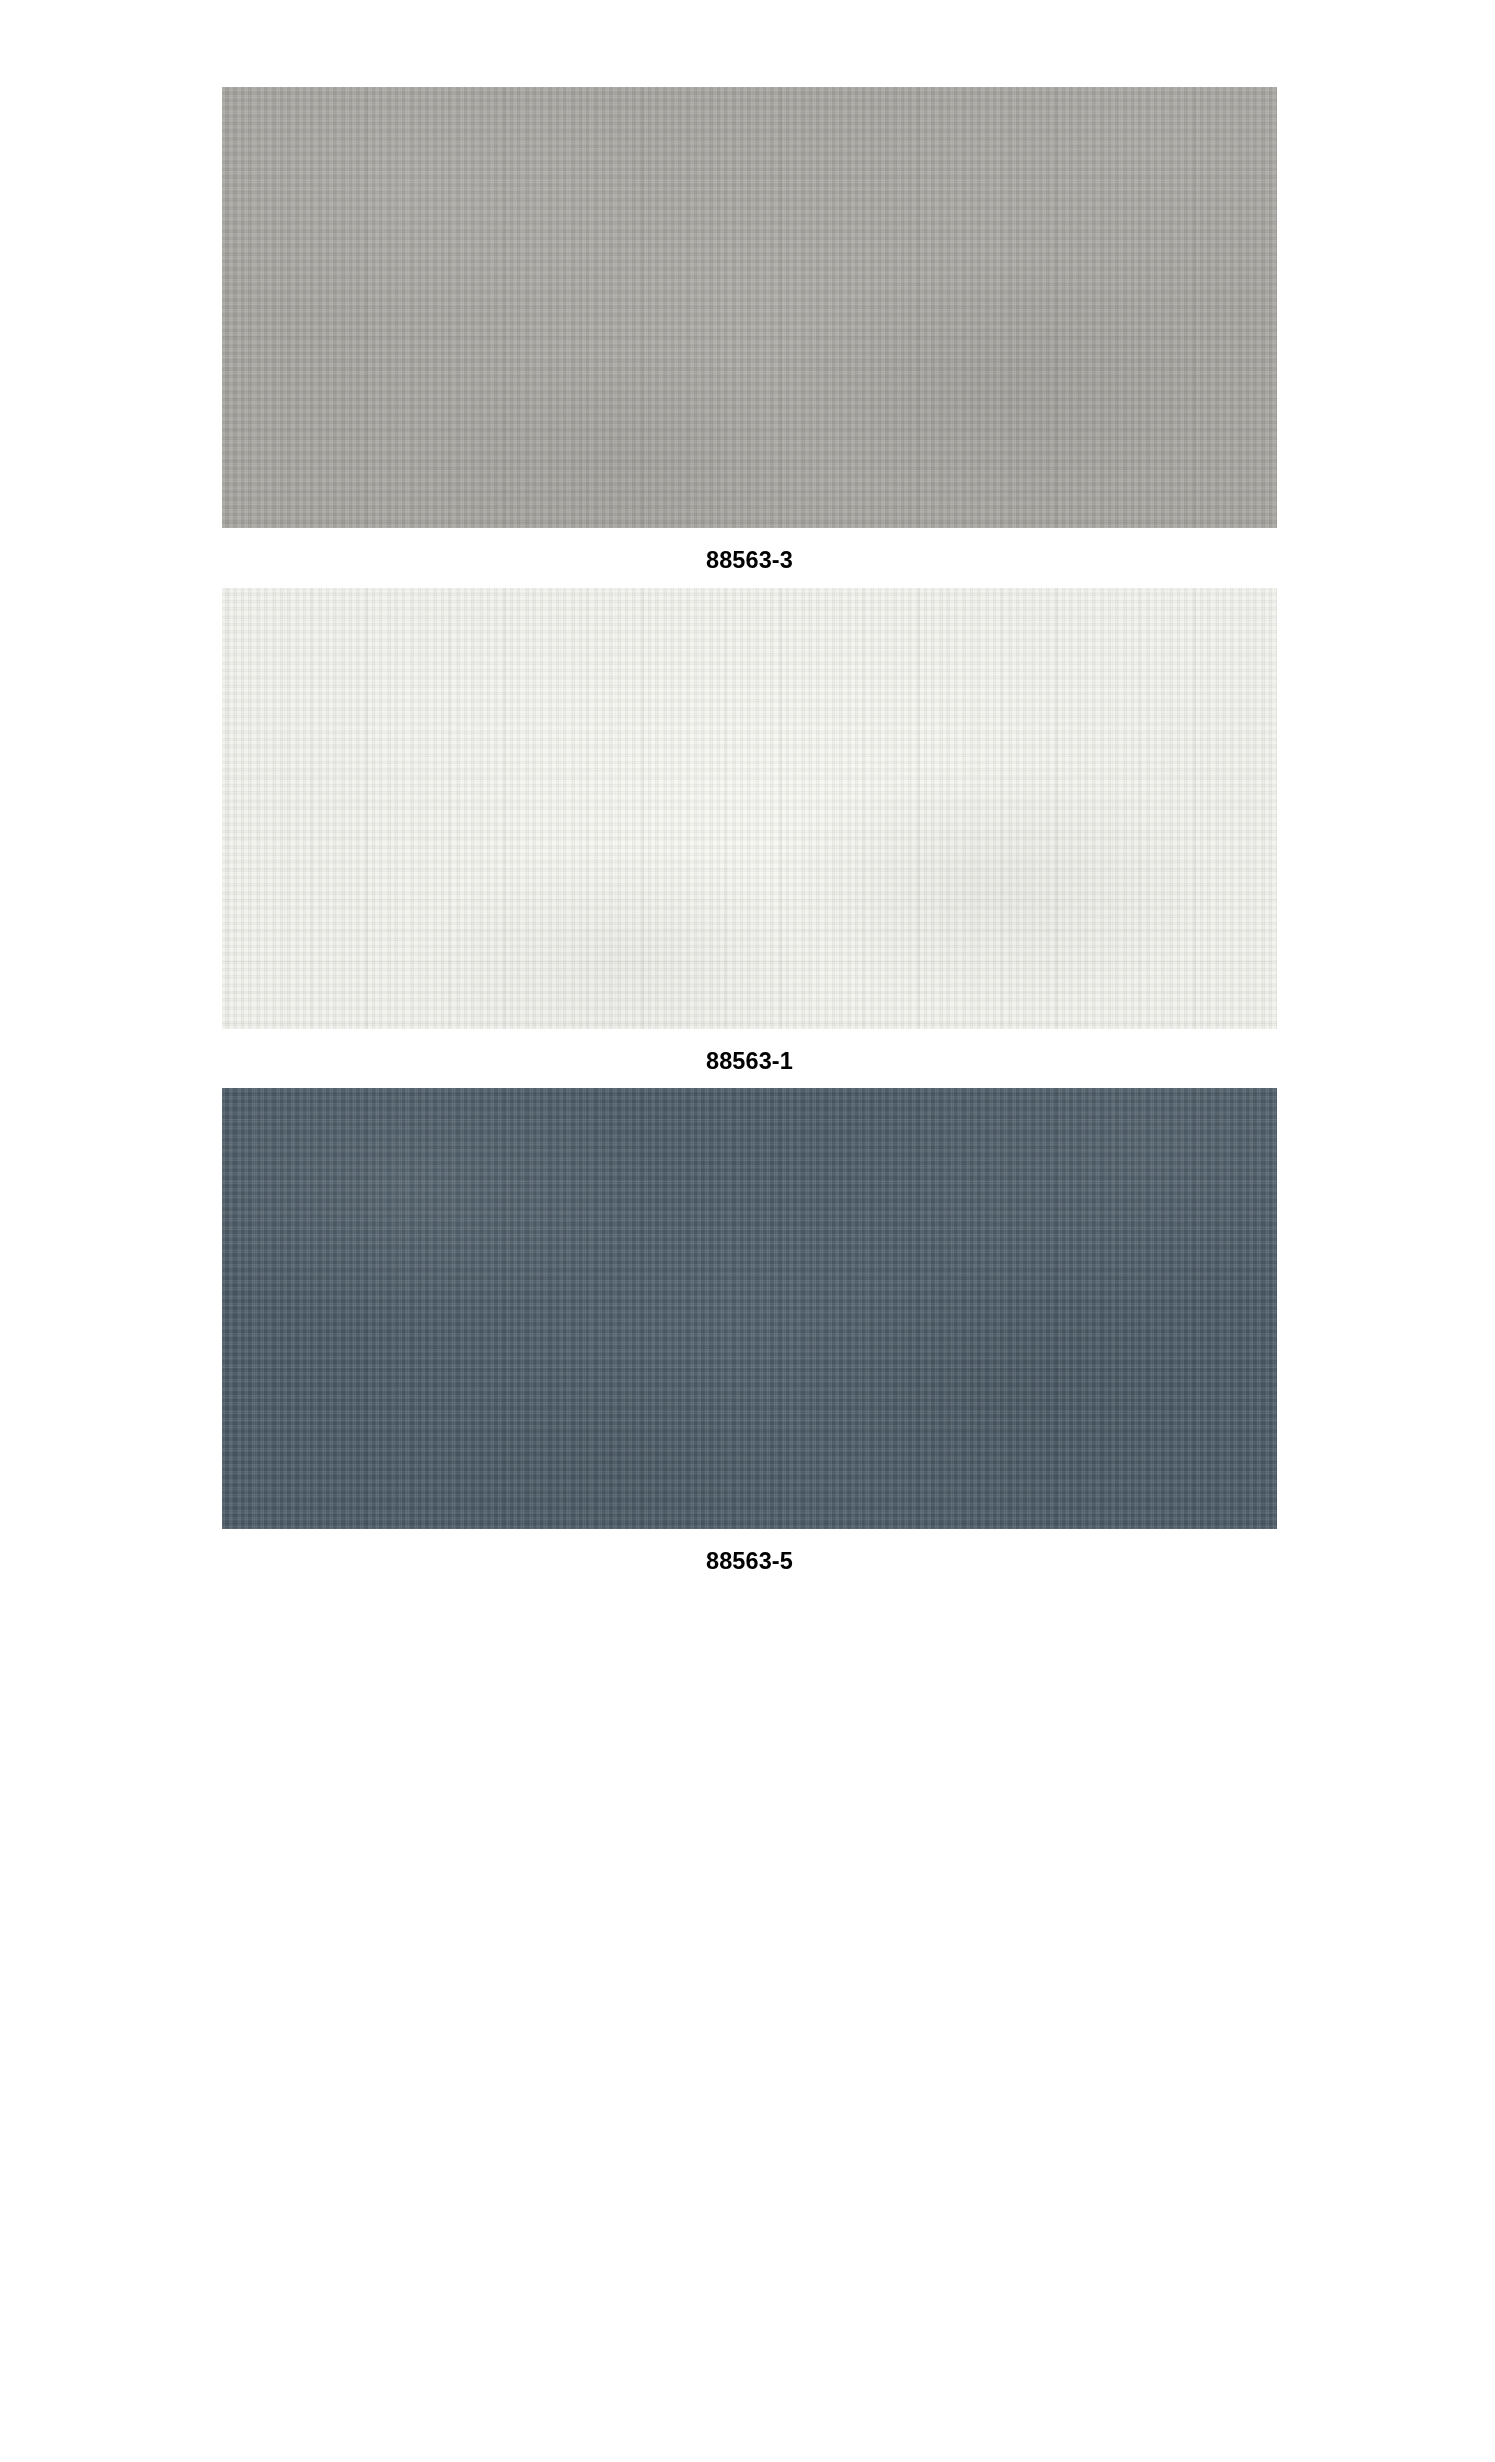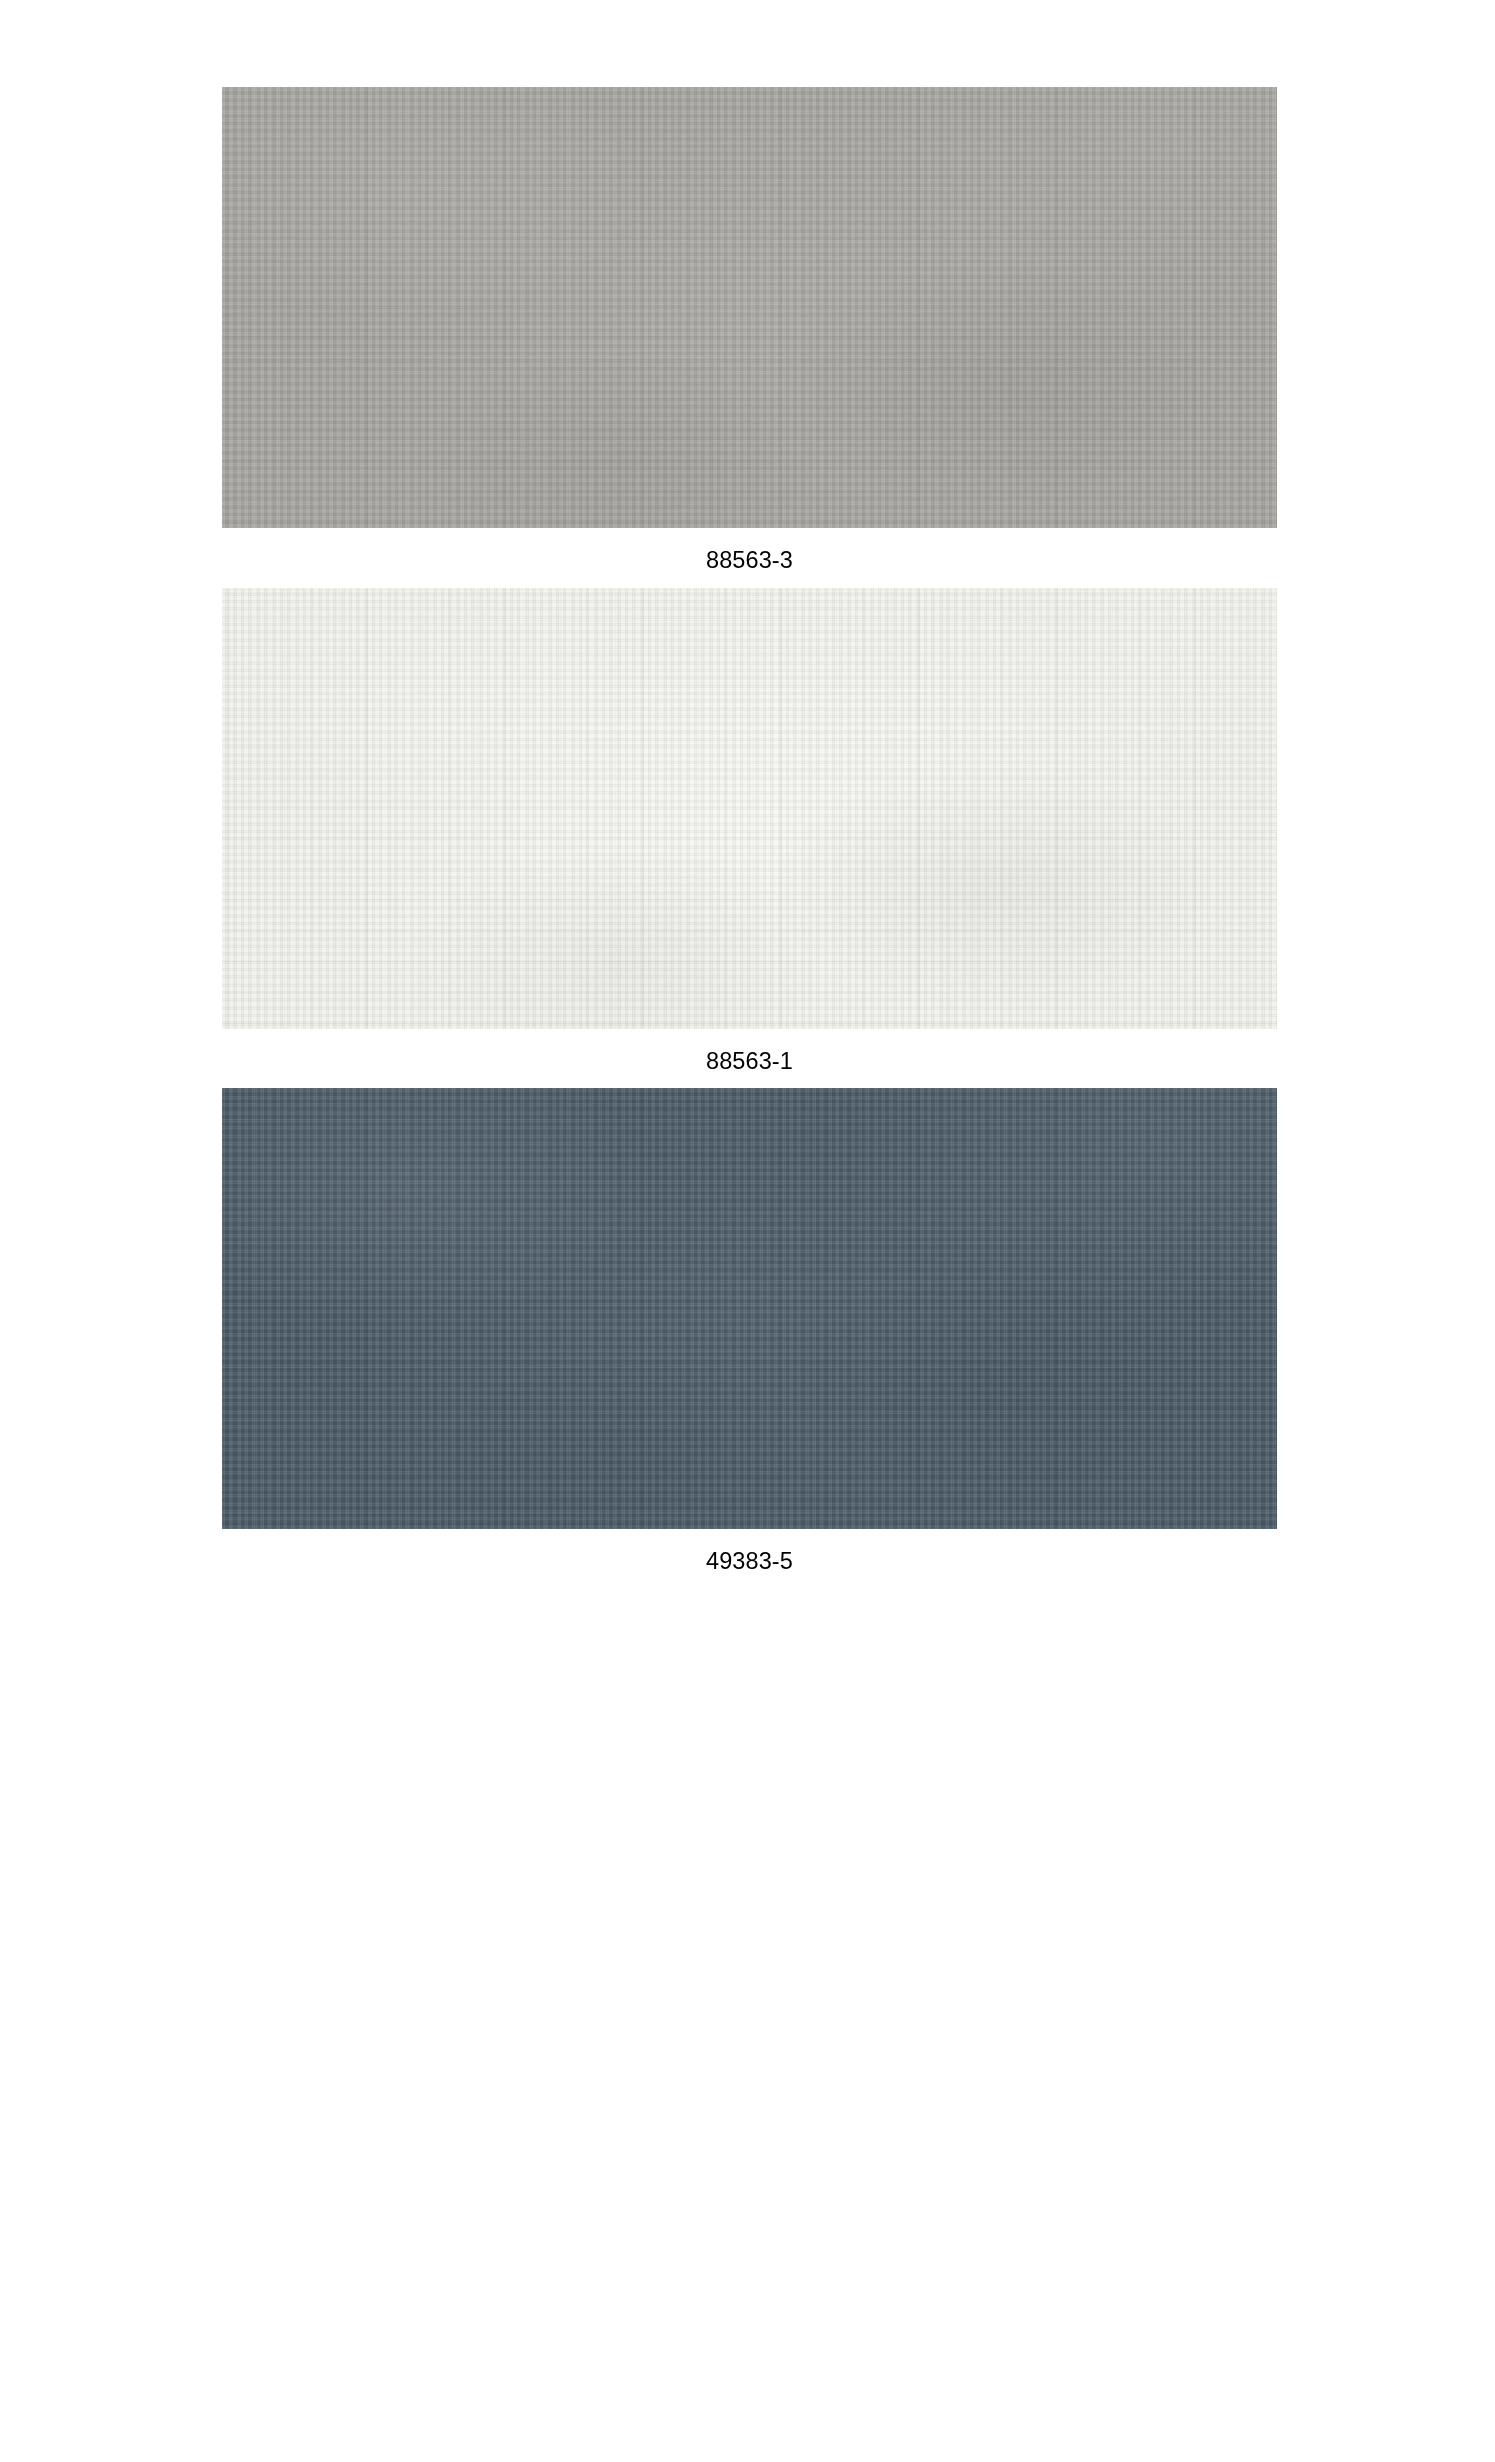--- a/index.html
+++ b/index.html
@@ -129,21 +129,21 @@
   .swatch-label {
     display: block;
     width: 1055px;
     text-align: center;
     font-size: 23.5px;
     line-height: 1;
     color: #000000;
     letter-spacing: 0.1px;
     padding-top: 21px;
     padding-bottom: 0;
-    font-weight: 400;
+    font-weight: 700;
   }
 </style>
 </head>
 <body style="background: rgb(255, 255, 255);">
 
 <div class="sheet">
 
   <div class="swatch-list">
 
     <div class="swatch-item">
@@ -161,18 +161,18 @@
         <div class="mottle"></div>
       </div>
       <span class="swatch-label">88563-1</span>
     </div>
 
     <div class="swatch-item">
       <div class="swatch-image" style="background-color: rgb(75, 91, 103);">
         <div class="weave"></div>
         <div class="mottle"></div>
       </div>
-      <span class="swatch-label">49383-5</span>
+      <span class="swatch-label">88563-5</span>
     </div>
 
   </div>
 </div>
 
 
 </body></html>

